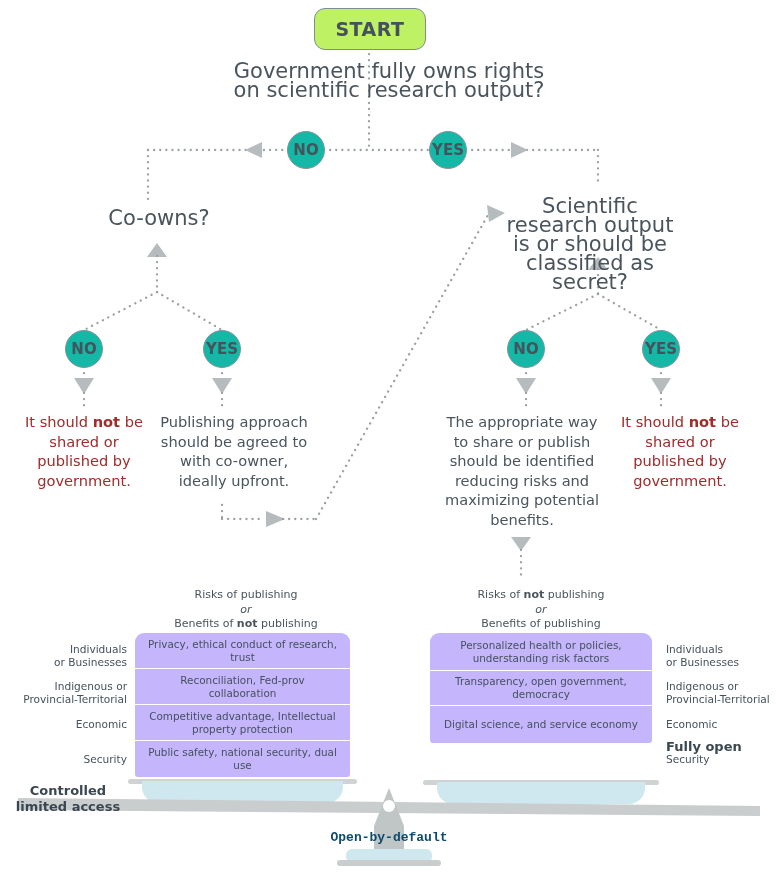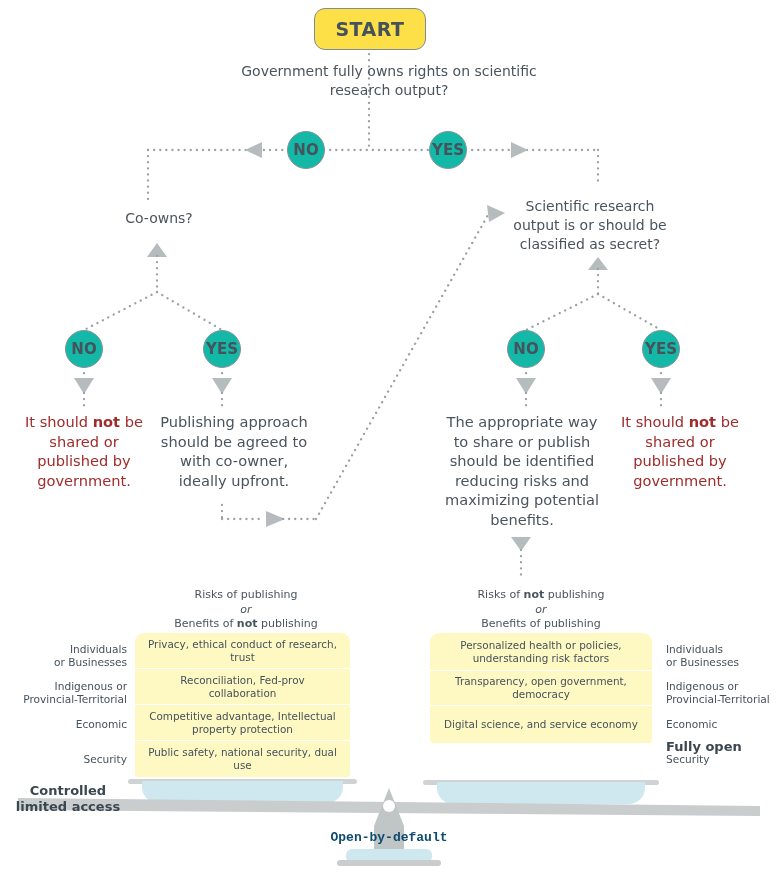--- a/index.html
+++ b/index.html
@@ -25,32 +25,32 @@
     width: 778px;
     height: 880px;
     pointer-events: none;
   }
   .abs { position: absolute; }
 
   
   .start-box {
     left: 314px; top: 8px;
     width: 110px; height: 40px;
-    background: #fde047;
+    background: #bef264;
     border: 1.6px solid #7f8c93;
     border-radius: 11px;
     display: flex; align-items: center; justify-content: center;
     font-size: 19px; font-weight: bold; letter-spacing: .5px;
     color: #45515b;
   }
 
   
   .q-text {
     text-align: center;
-    font-size: 14px;
+    font-size: 21px;
     line-height: 19px;
     color: #4a545d;
   }
   #q-root { left: 229px; top: 62px; width: 320px; }
   #q-coowns { left: 79px; top: 209px; width: 160px; }
   #q-secret { left: 505px; top: 197px; width: 170px; }
 
   
   .dnode {
     width: 38px; height: 38px;
@@ -79,21 +79,21 @@
     font-size: 11px;
     line-height: 14.5px;
     color: #4a545d;
   }
   .scale-head .or { font-style: italic; }
   .scale-head b { font-weight: bold; }
 
   
   .pan-wrap { position: absolute; }
   .pan-stack {
-    background: #fef9c3;
+    background: #c4b5fd;
     border-radius: 9px 9px 3px 3px;
     overflow: hidden;
   }
   .pan-row {
     display: flex;
     align-items: center;
     justify-content: center;
     text-align: center;
     font-size: 10.4px;
     line-height: 13px;

